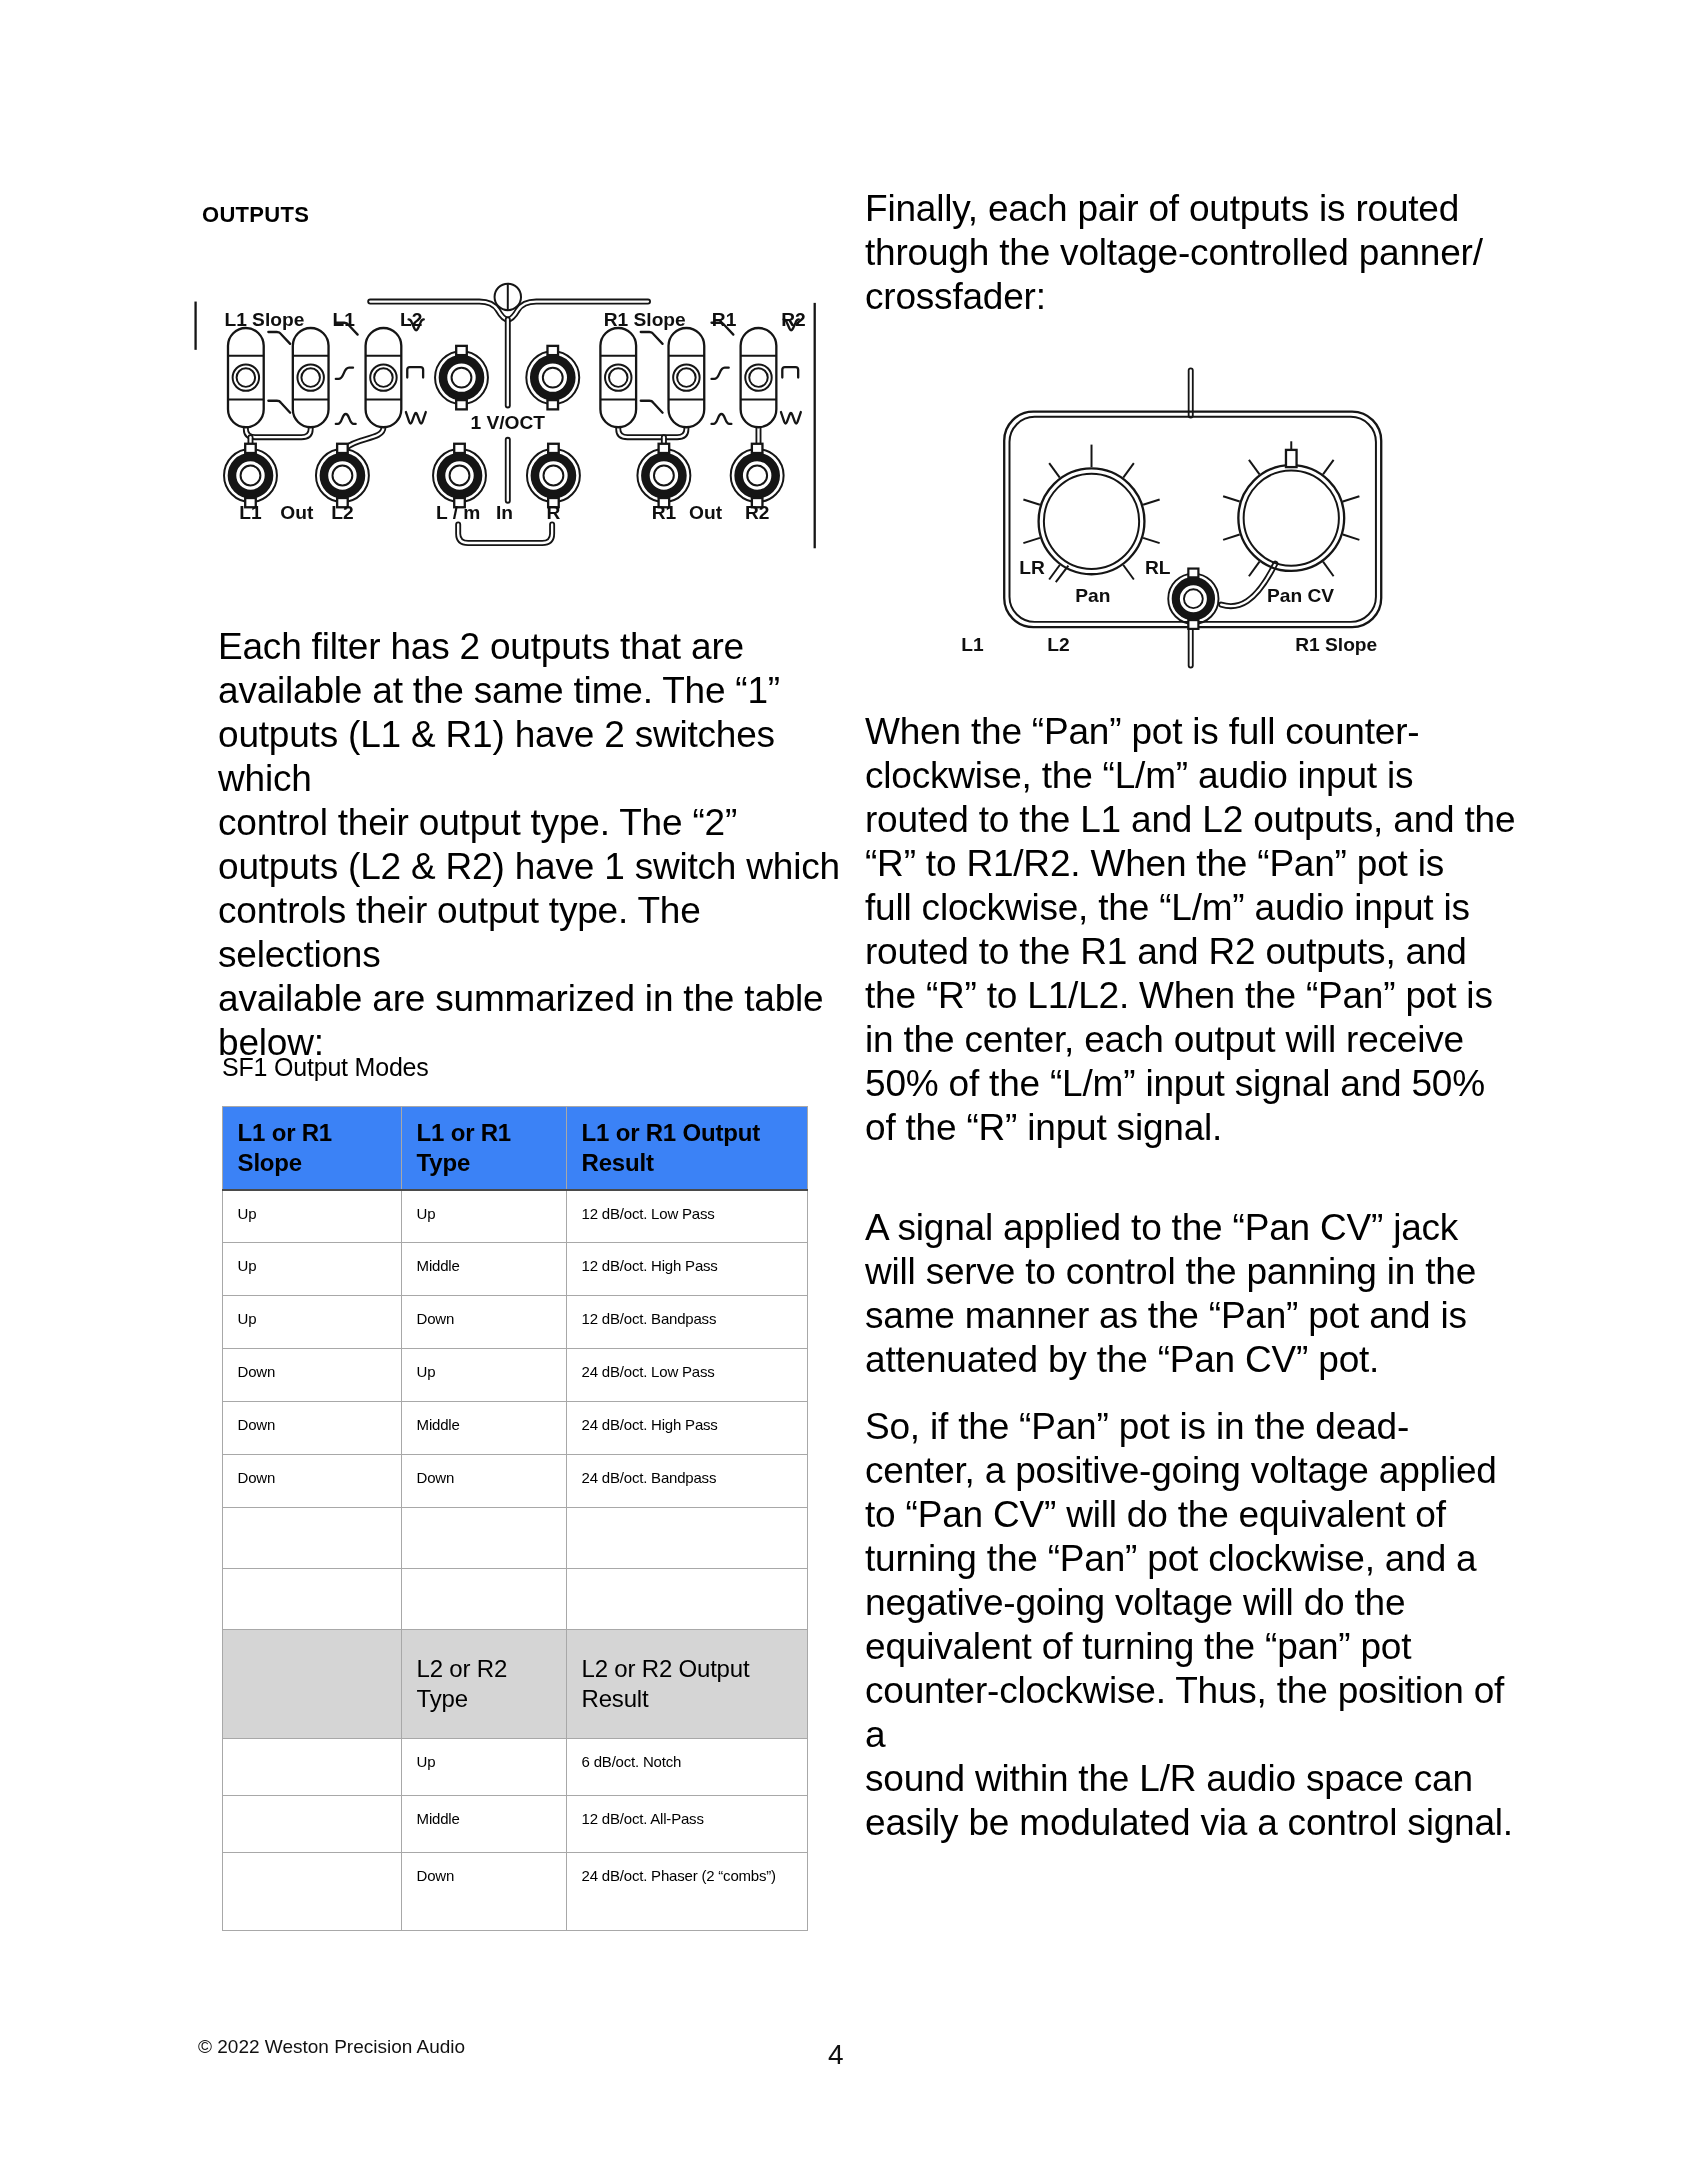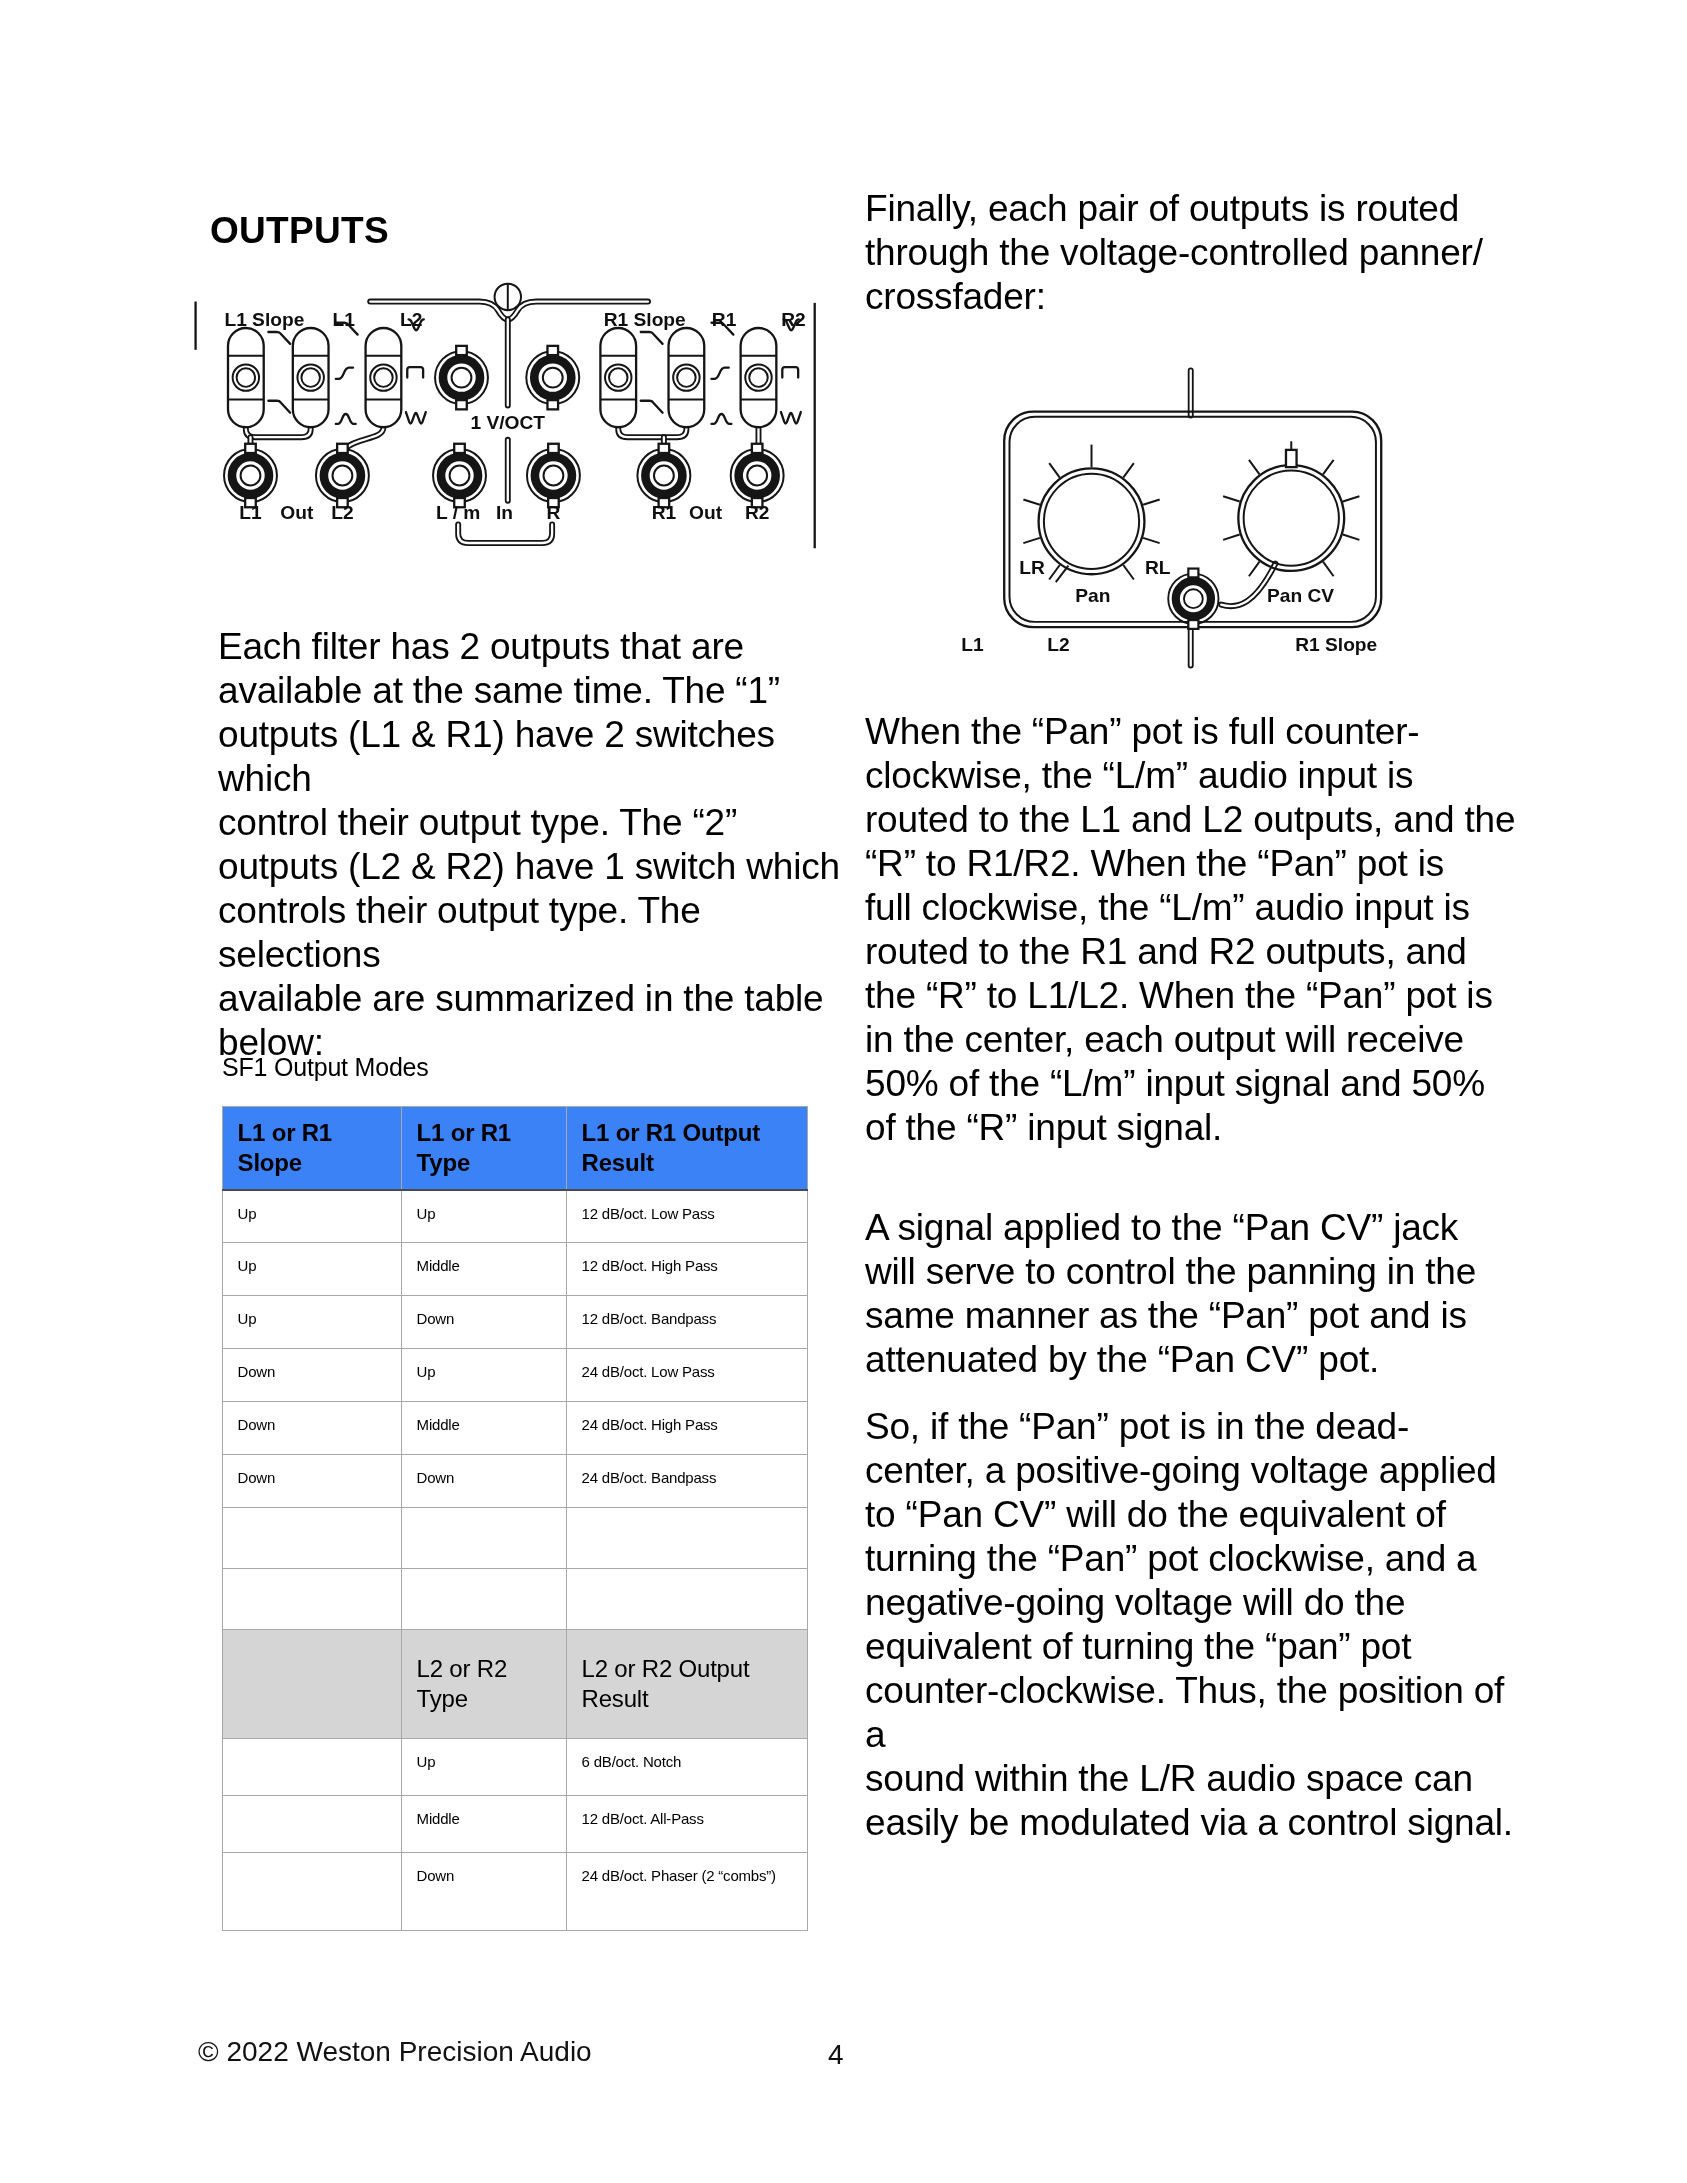--- a/index.html
+++ b/index.html
@@ -1,18 +1,18 @@
 <!DOCTYPE html>
 <html style="font-size:10.6px"><head>
 <meta charset="utf-8">
 <style>
   html,body{margin:0;padding:0;background:#ffffff;}
   #page{position:relative;width:1687px;height:2183px;background:#fff;color:#000;
         font-family:"Liberation Sans",sans-serif;overflow:hidden;}
-  .heading{position:absolute;left:198px;top:198px;margin:12px;font-size:37px;font-weight:bold;
+  .heading{position:absolute;left:198px;top:198px;margin:4px;font-size:22px;font-weight:bold;
            letter-spacing:0.3px;}
   .para{position:absolute;font-size:37px;line-height:44px;letter-spacing:-0.2px;
         white-space:pre-line;}
   #intro-para{left:198px;top:625px;width:635px;margin-left:20px;}
   #rc-p1{left:865px;top:187px;width:668px;}
   #rc-p2{left:865px;top:710px;width:668px;}
   #rc-p3{left:865px;top:1206px;width:668px;}
   #rc-p4{left:865px;top:1405px;width:668px;}
   .tbl-caption{position:absolute;left:222px;top:1053px;width:586px;text-align:left;
                font-size:25px;letter-spacing:-0.2px;}
@@ -29,21 +29,21 @@
   .diagram{position:absolute;}
   #diagram1{left:185px;top:275px;width:635px;height:278px;}
   #diagram2{left:946px;top:367px;width:463px;height:308px;}
   svg text{font-family:"Liberation Sans",sans-serif;font-weight:bold;fill:#0f0f0f;font-size:29px;}
   .ln{fill:none;stroke:#151515;stroke-width:3.5;}
   .ln2{fill:none;stroke:#151515;stroke-width:3;}
   .ol{fill:none;stroke:#151515;stroke-width:9;stroke-linecap:round;}
   .il{fill:none;stroke:#ffffff;stroke-width:3.5;stroke-linecap:round;}
   .shape{fill:#ffffff;stroke:#151515;stroke-width:3.5;}
   .ic{fill:none;stroke:#151515;stroke-width:3.5;stroke-linecap:round;stroke-linejoin:round;}
-  .footer-copy{position:absolute;left:198px;top:2036px;font-size:28px;color:#111;}
+  .footer-copy{position:absolute;left:198px;top:2036px;font-size:19px;color:#111;}
   .footer-page{position:absolute;left:828px;top:2039px;font-size:28px;color:#111;}
 </style>
 </head>
 <body>
 
 <div id="page">
 
   <h1 class="heading">OUTPUTS</h1>
 
   <svg id="diagram1" class="diagram" viewBox="280 415 960 420">

